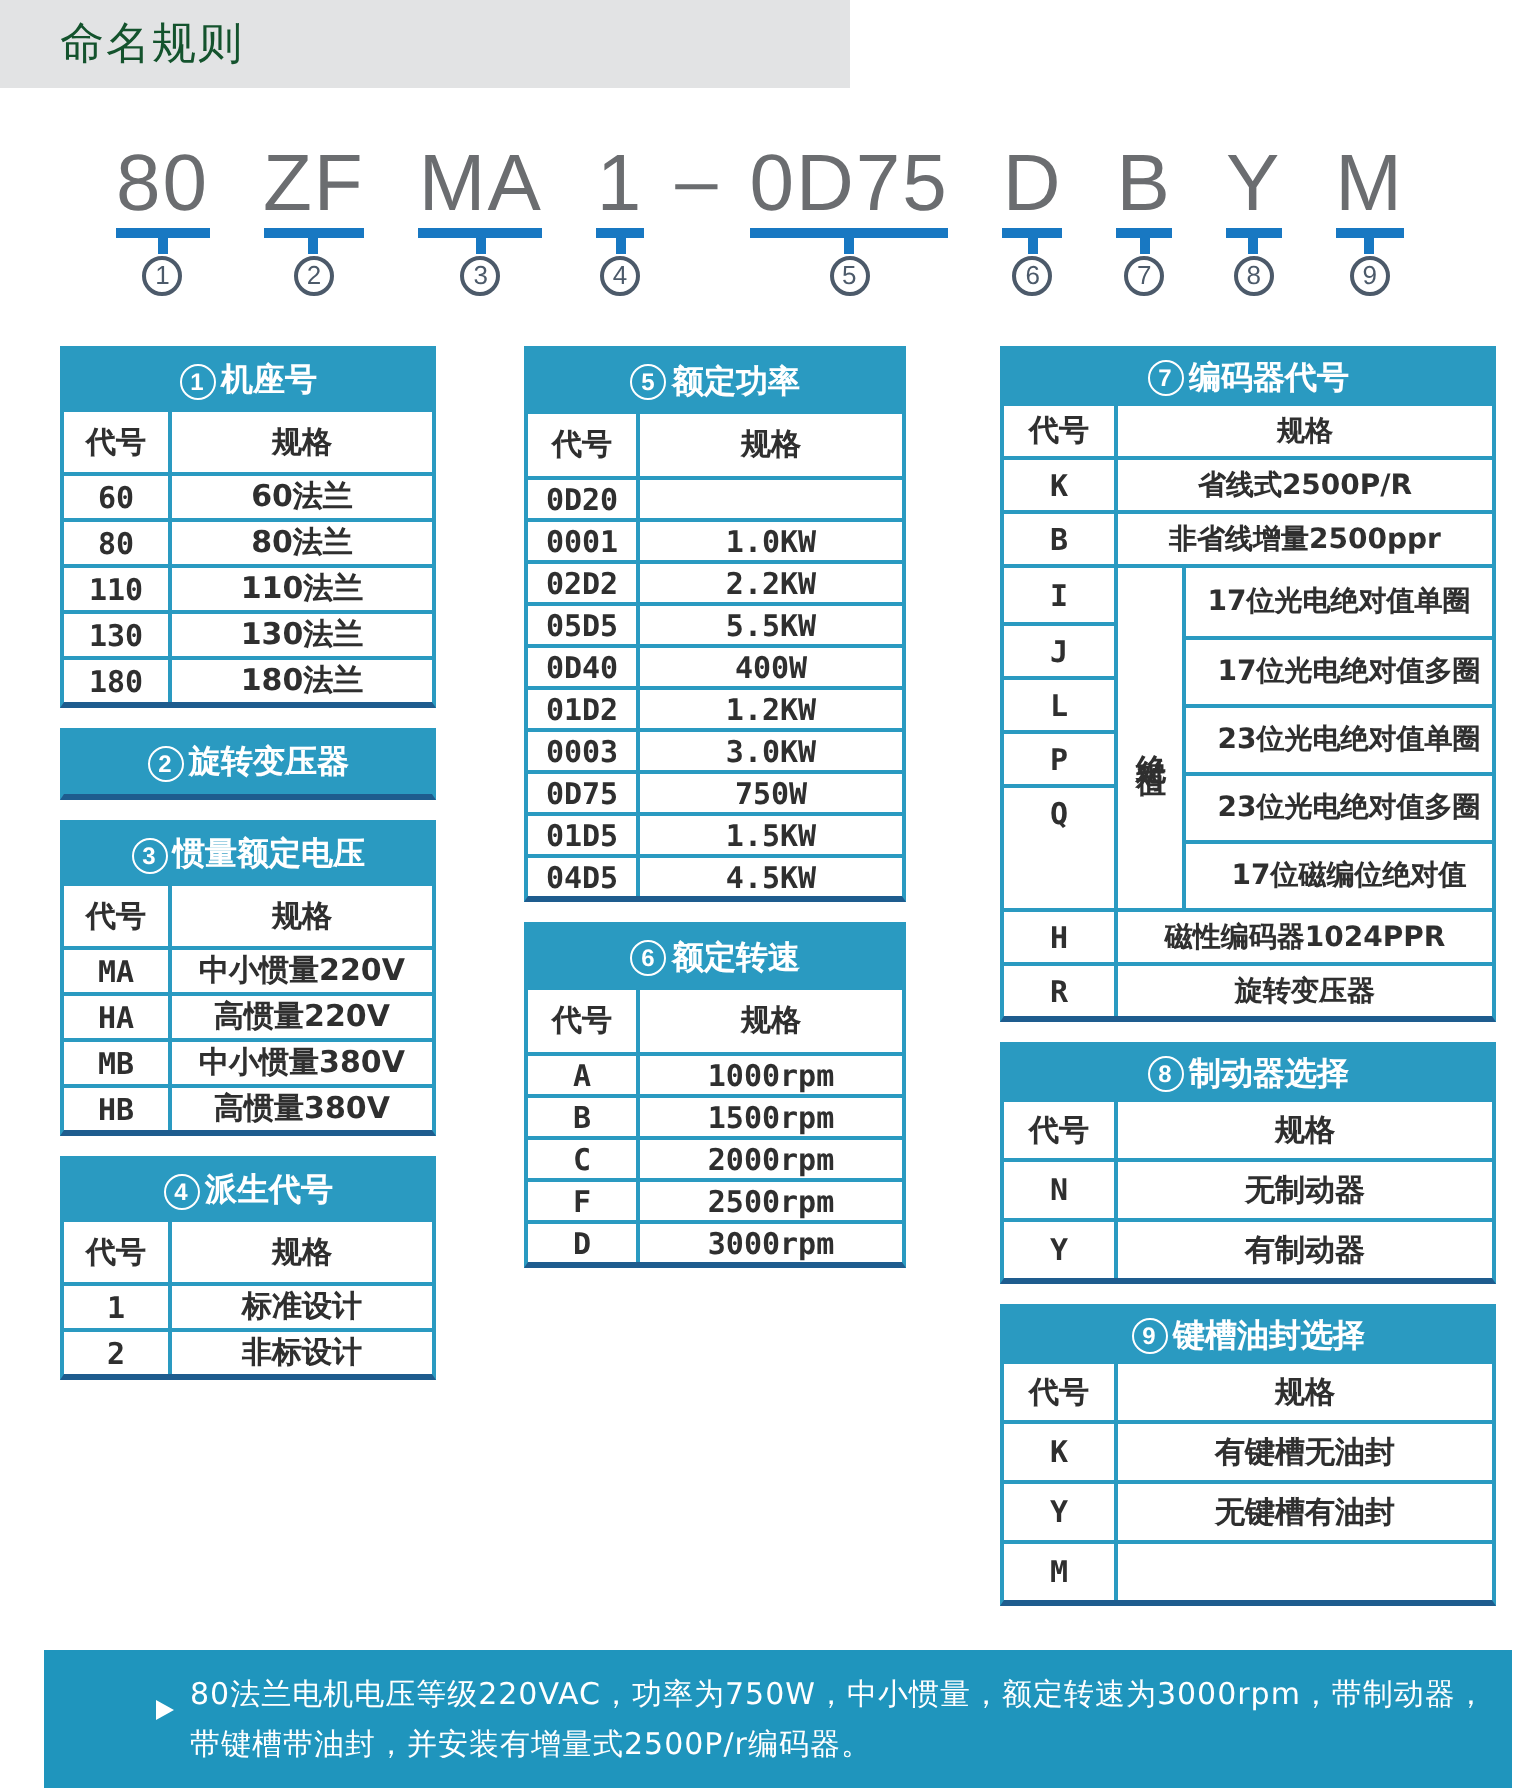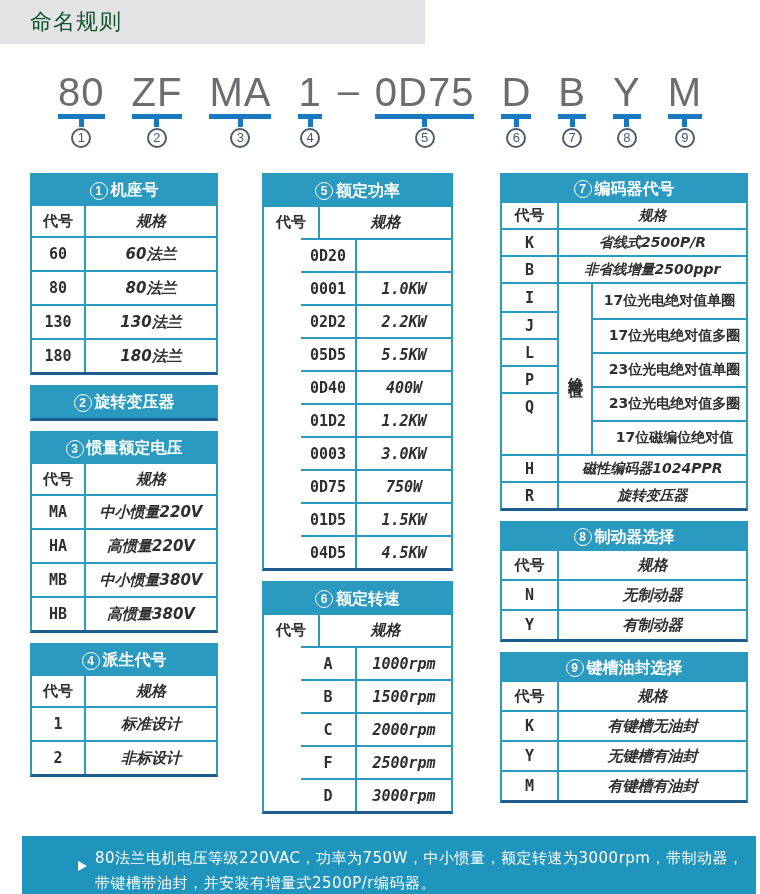--- a/index.html
+++ b/index.html
@@ -39,27 +39,27 @@
       align-items:center;font-weight:bold;font-size:16px;height:31px;}
   .cnum{display:inline-block;width:18px;height:18px;border:1.5px solid #fff;
       border-radius:50%;line-height:16px;font-size:12px;text-align:center;margin-right:3px;
       font-family:"Liberation Sans",sans-serif;font-weight:bold;}
   .t-row{display:flex;}
   .t-body .t-row{border-top:2px solid var(--teal);}
   .t-sub{border-top:0;}
   .cell{display:flex;align-items:center;justify-content:center;
       font-size:15px;color:var(--cell);font-weight:600;}
   .code{border-right:2px solid var(--teal);}
-  .spec{flex:1;font-style:italic;}
+  .spec{flex:1;}
   .mono{font-family:"DejaVu Sans Mono",monospace;font-weight:bold;}
   
-  .col-left .t-sub{height:30px;} .col-left .t-body .t-row{height:34px;}
+  .col-left .t-sub{height:30px;} .col-left .t-body .t-row{height:23px;}
   .col-left .code{width:54px;}
   .col-mid .t-header{height:32px;} .col-mid .t-sub{height:31px;}
-  .col-mid .t-body .t-row{height:33px;margin-left:37px;} .col-mid .code{width:56px;}
+  .col-mid .t-body .t-row{height:21px;} .col-mid .code{width:56px;}
   .col-right .code{width:57px;}
   .t7 .t-header{height:28px;} .t7 .t-sub{height:25px;}
   .t7 .t-body .t-row{height:27px;} .t7 .spec{font-size:14px;}
   .t8 .t-header,.t9 .t-header{height:28px;}
   .t8 .t-sub,.t9 .t-sub{height:28px;}
   .t8 .t-body .t-row,.t9 .t-body .t-row{height:30px;}
   
   .enc-group{display:flex;border-top:2px solid var(--teal);}
   .enc-codes{width:57px;border-right:2px solid var(--teal);display:flex;flex-direction:column;}
   .enc-codes .cell{height:27px;}
@@ -158,20 +158,24 @@
       <div class="t-body">
           <div class="t-row">
             <div class="cell code mono">60</div>
             <div class="cell spec">60法兰</div>
           </div>
           <div class="t-row">
             <div class="cell code mono">80</div>
             <div class="cell spec">80法兰</div>
           </div>
           <div class="t-row">
+            <div class="cell code mono">110</div>
+            <div class="cell spec">110法兰</div>
+          </div>
+          <div class="t-row">
             <div class="cell code mono">130</div>
             <div class="cell spec">130法兰</div>
           </div>
           <div class="t-row">
             <div class="cell code mono">180</div>
             <div class="cell spec">180法兰</div>
           </div>
         </div>
     </div>
 
@@ -403,21 +407,20 @@
           <div class="t-row">
             <div class="cell code mono">K</div>
             <div class="cell spec">有键槽无油封</div>
           </div>
           <div class="t-row">
             <div class="cell code mono">Y</div>
             <div class="cell spec">无键槽有油封</div>
           </div>
           <div class="t-row">
             <div class="cell code mono">M</div>
-            <div class="cell spec">有键槽有油封</div>
           </div>
         </div>
     </div>
   </div>
 </div>
 
 <div class="footer" id="footer">
     <div class="f-line">
       <span class="arrow-icon"></span>
       <span class="">80法兰电机电压等级220VAC，功率为750W，中小惯量，额定转速为3000rpm，带制动器，</span>

